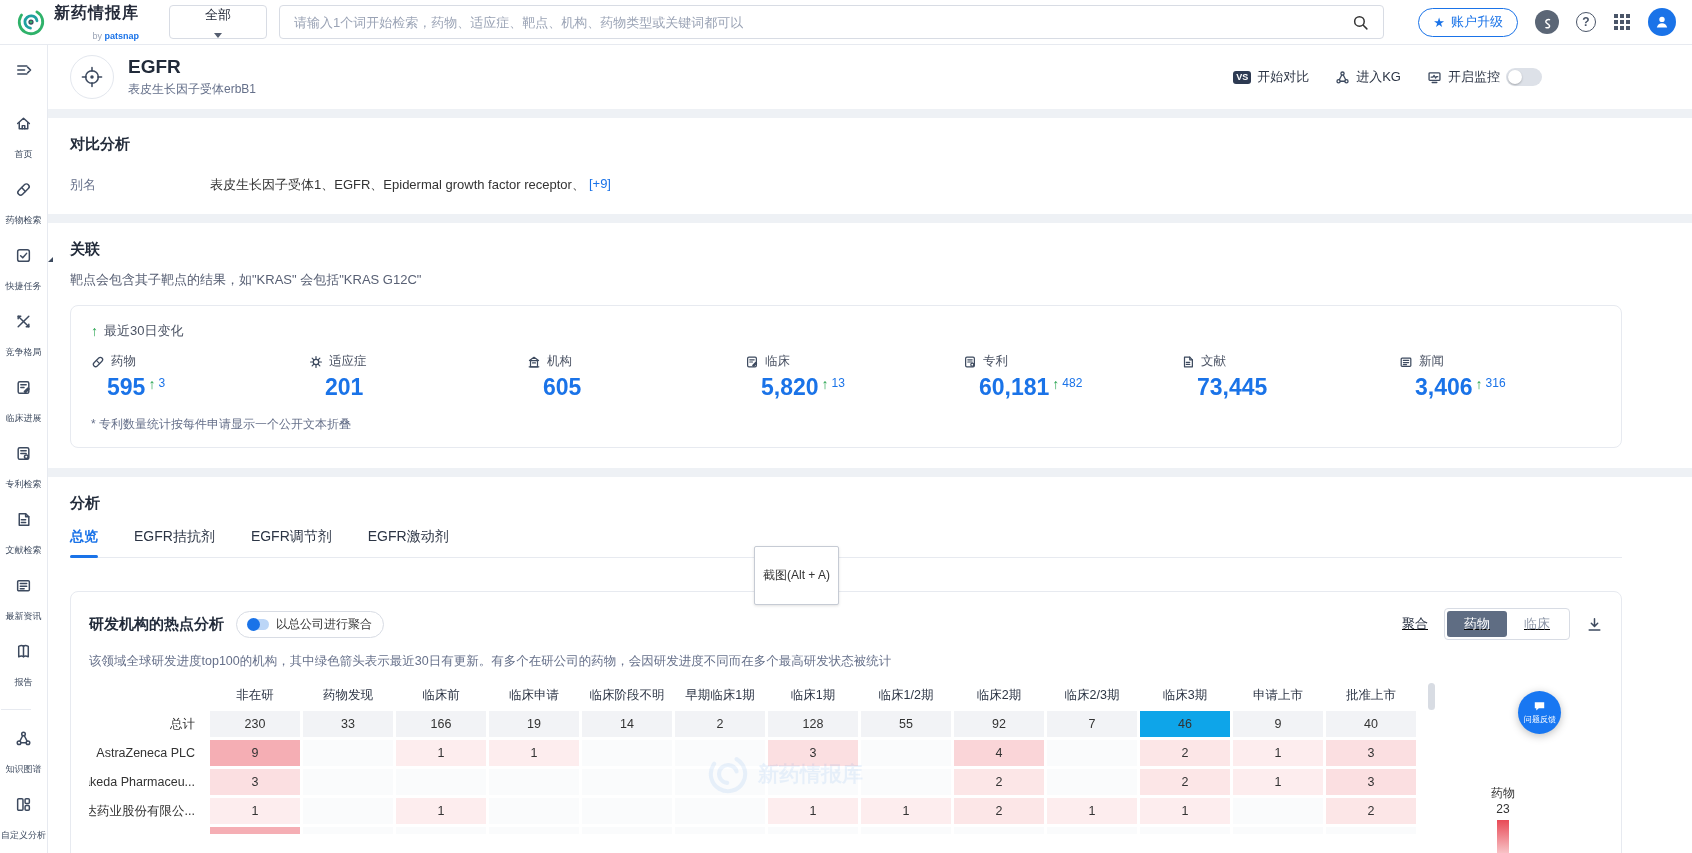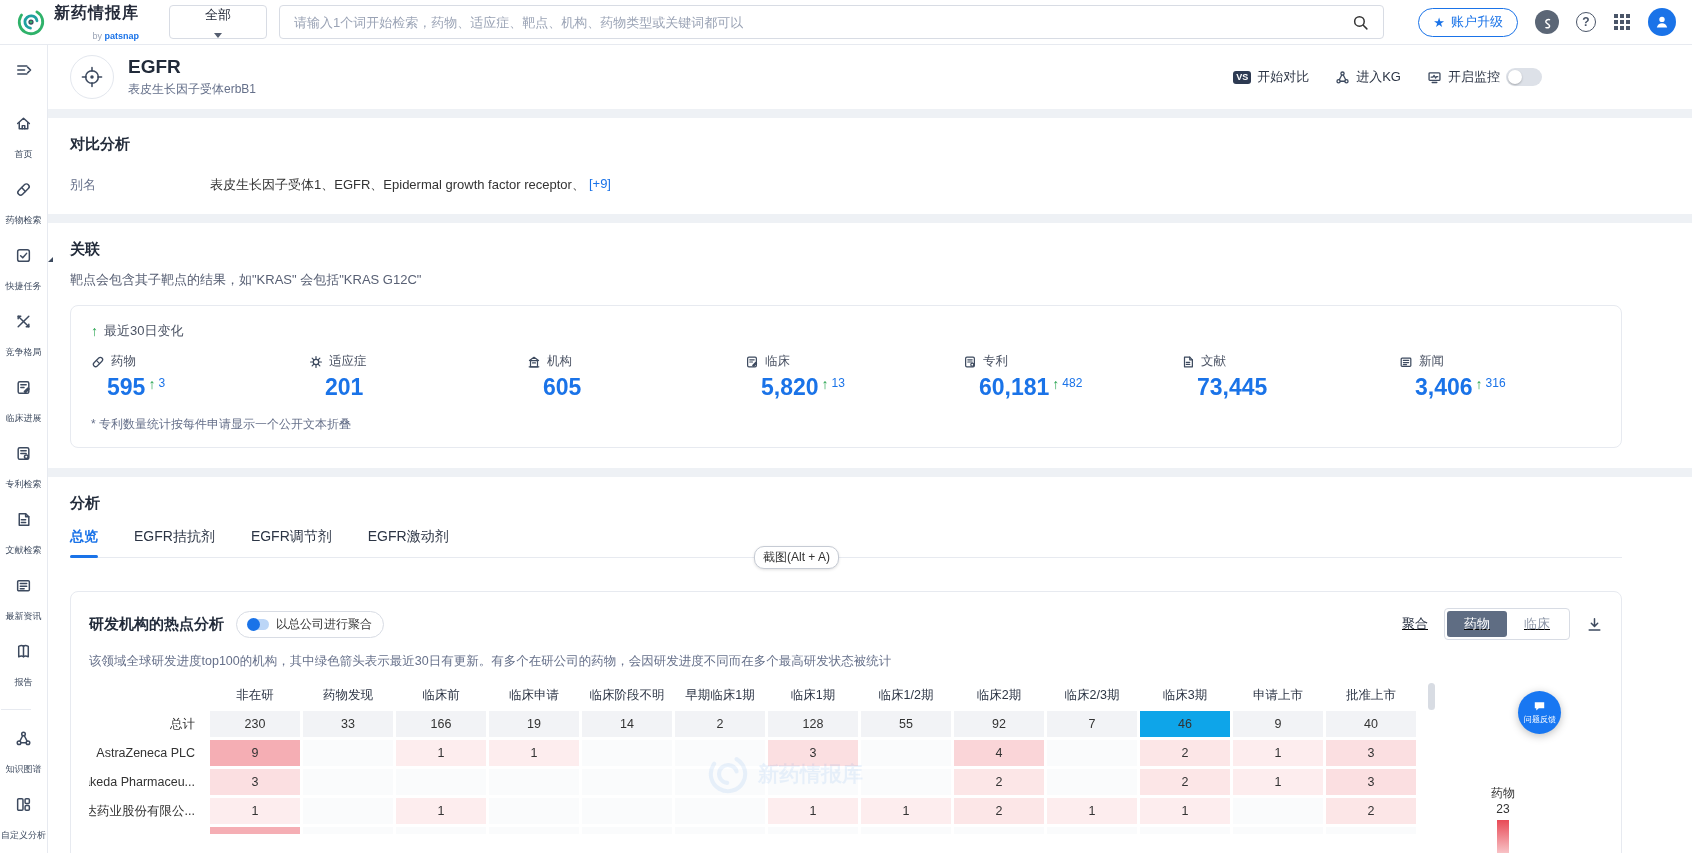--- a/index.html
+++ b/index.html
@@ -95,21 +95,21 @@
   .rl{display:flex;align-items:center;justify-content:flex-end;padding-right:12px;font-size:12.5px;color:#333;white-space:nowrap;overflow:hidden;}
   .cell{height:26px;display:flex;align-items:center;justify-content:center;font-size:12.5px;color:#333;cursor:pointer;}
   .body-clip{height:123px;overflow:hidden;position:relative;}
   .vscroll{position:absolute;right:-13px;top:0;width:7px;height:27px;background:#d8dce3;border-radius:4px;cursor:pointer;}
   .legend{position:absolute;left:1420px;top:193px;font-size:12px;color:#333;text-align:center;}
   .legend .bar{width:12px;height:44px;margin:4px auto 0;background:linear-gradient(#e84a56,#fdeaeb);}
   .legend .max{margin-top:0;text-align:center;}
   .wm{position:absolute;left:635px;top:160px;display:flex;align-items:center;gap:8px;opacity:.09;color:#2f7fe0;font-size:21px;font-weight:700;pointer-events:none;}
 
   
-  .shot-tip{position:absolute;left:754px;top:546px;background:#fff;border:1px solid #c6cbd4;border-radius:10px;font-size:12px;color:#333;padding:2px 8px;box-shadow:0 1px 3px rgba(0,0,0,.12);z-index:50;}
+  .shot-tip{position:absolute;left:754px;top:546px;background:#fff;border:1px solid #c6cbd4;border-radius:2px;font-size:12px;color:#333;padding:20px 8px;box-shadow:0 1px 3px rgba(0,0,0,.12);z-index:50;}
   .fab{position:absolute;left:1518px;top:691px;width:43px;height:43px;border-radius:50%;background:#1877f2;color:#fff;display:flex;flex-direction:column;align-items:center;justify-content:center;gap:1px;box-shadow:0 2px 8px rgba(0,0,0,.25);cursor:pointer;z-index:50;}
   .fab .f-lbl{font-size:8.5px;transform:scale(.95);white-space:nowrap;}
 </style>
 </head>
 <body>
 
 <header class="topbar">
   <div class="logo">
     <span class="ic">
       <svg width="30" height="30" viewBox="0 0 32 32">

